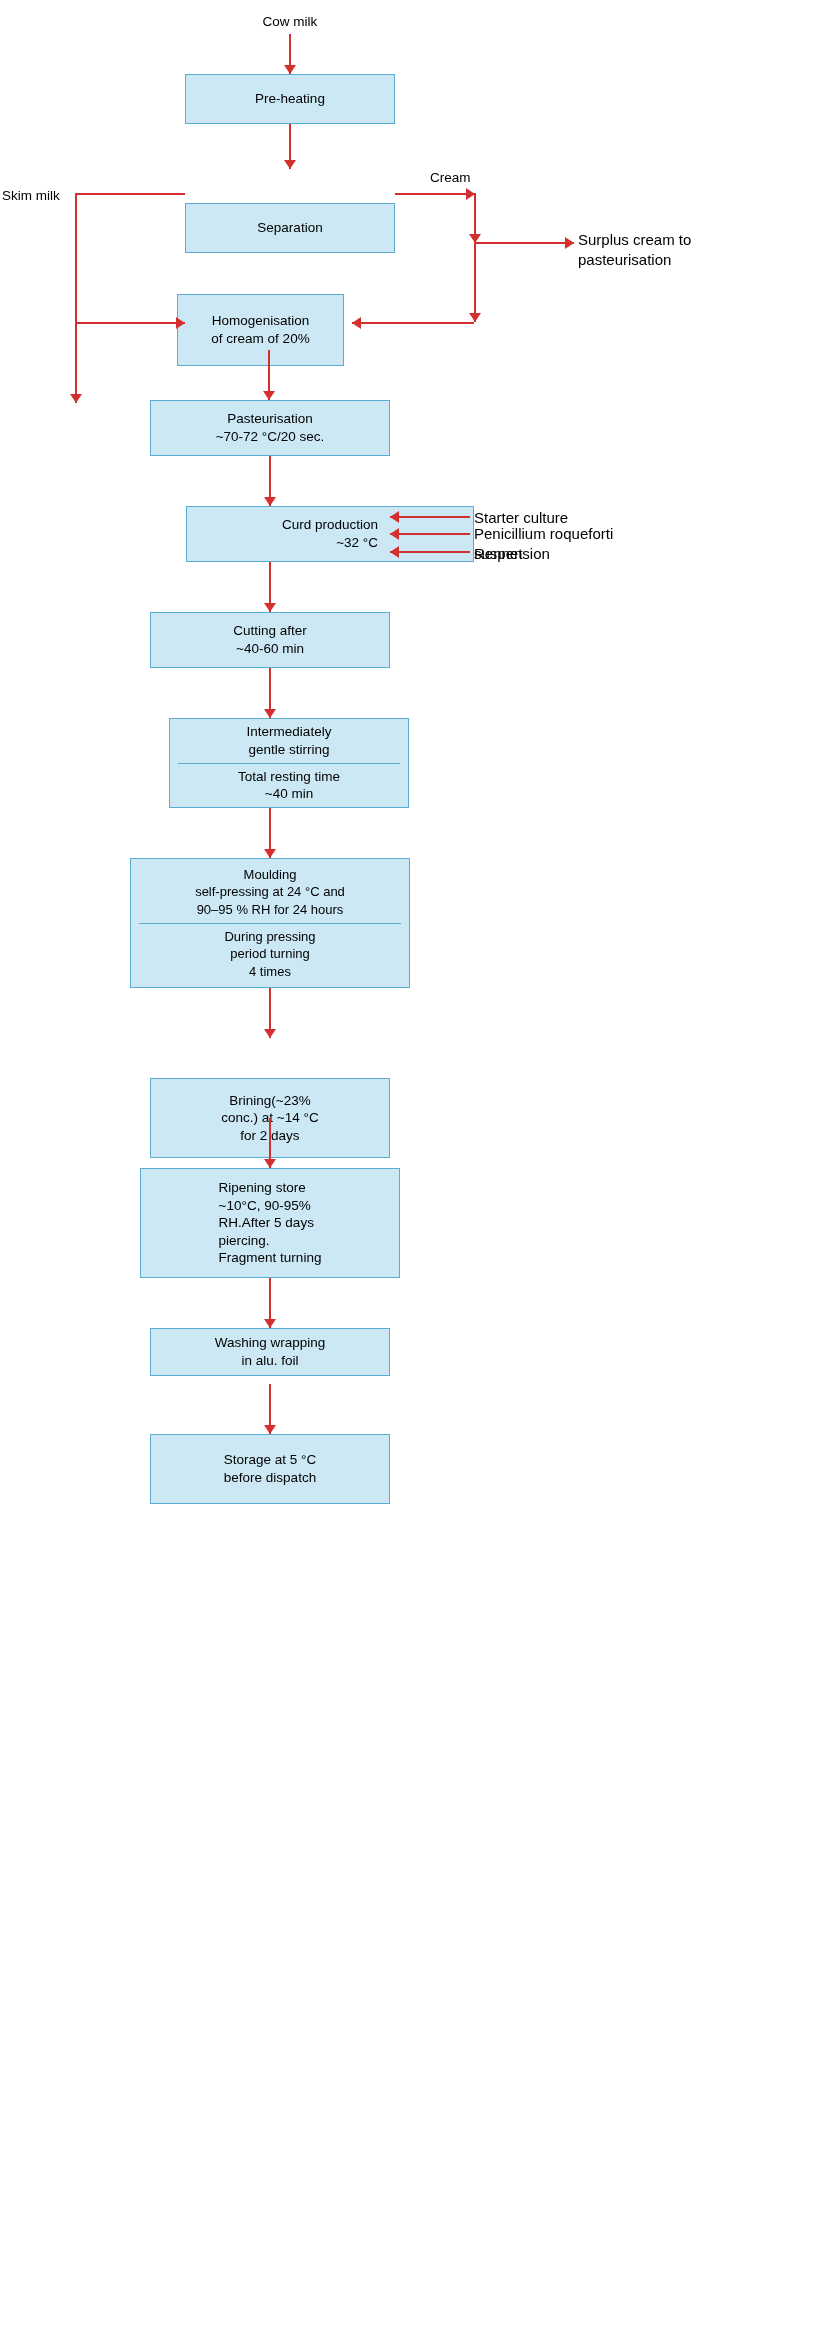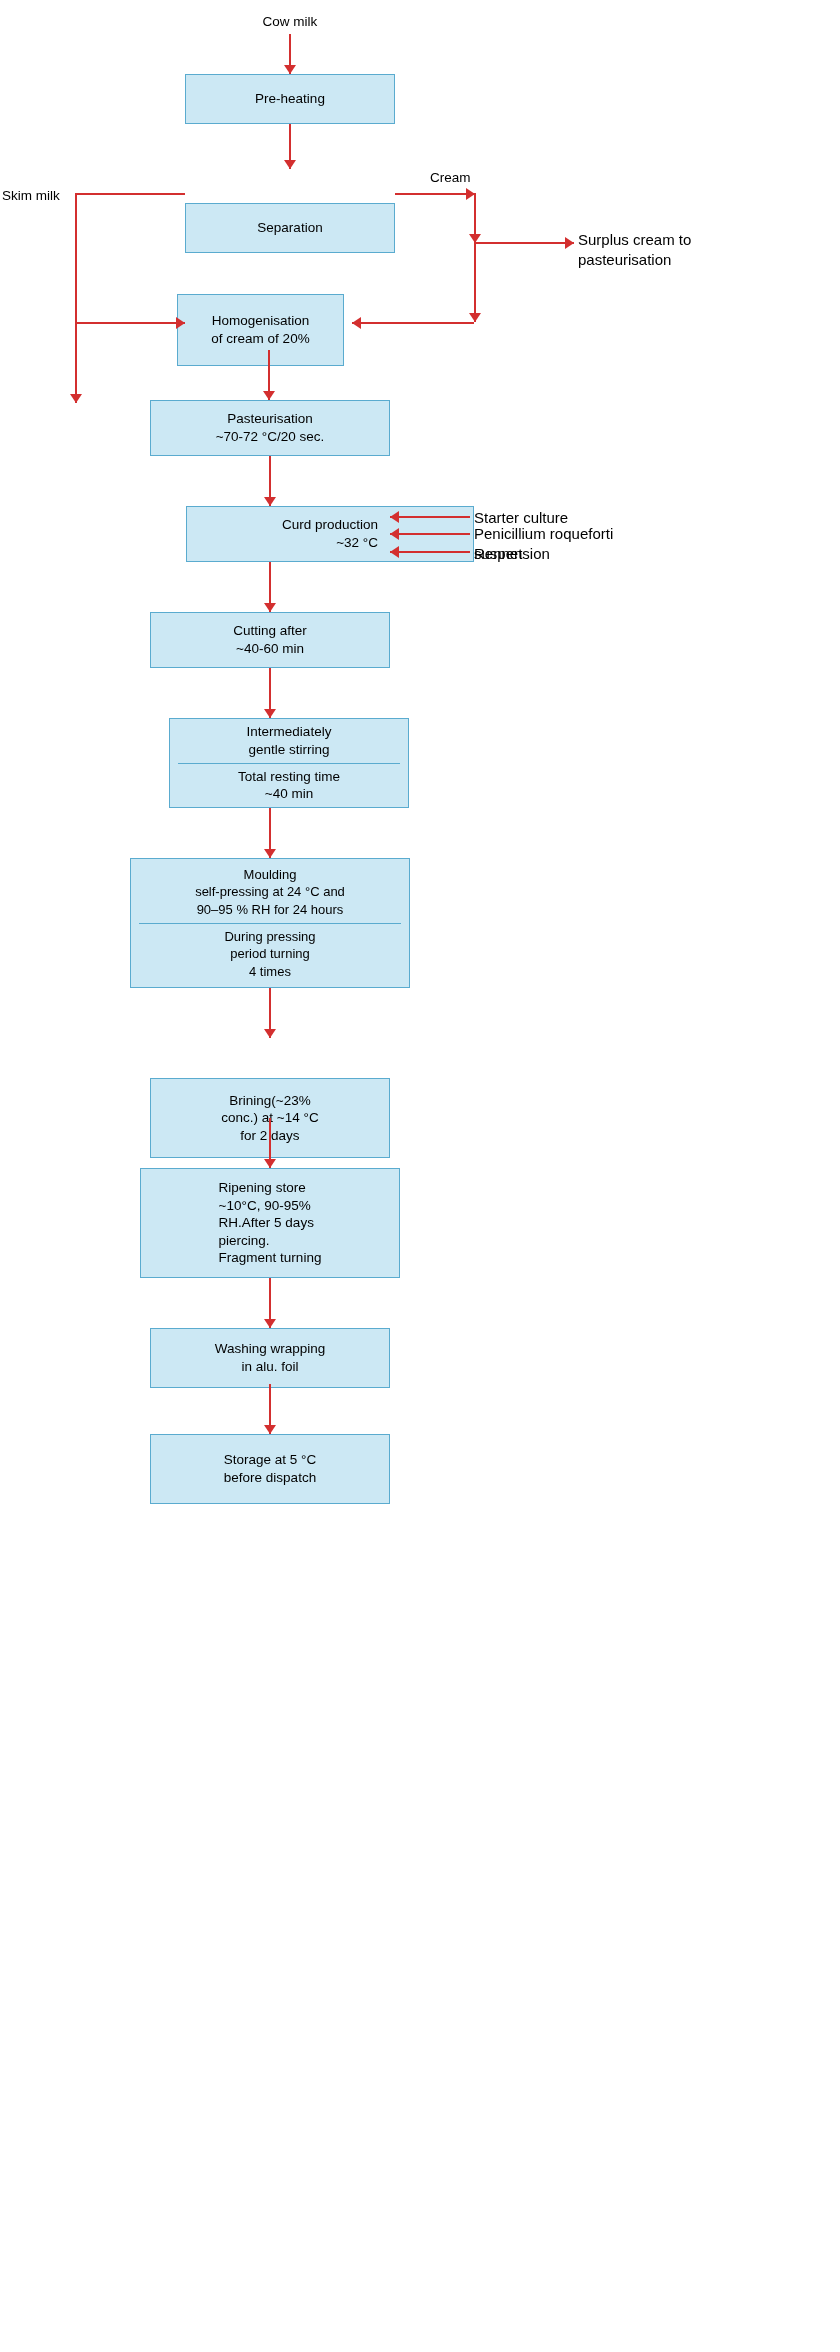--- a/index.html
+++ b/index.html
@@ -185,19 +185,19 @@
   <div class="arrow-v" style="left: 269px; top: 988px; height: 50px;"></div>
 
   <div class="process-box" style="left: 150px; top: 1078px; width: 240px; height: 80px; text-align:center;">Brining(~23%<br>conc.) at ~14 °C<br>for 2 days</div>
 
   <div class="arrow-v" style="left: 269px; top: 1118px; height: 50px;"></div>
 
   <div class="process-box" style="left: 140px; top: 1168px; width: 260px; height: 110px; text-align:left;">Ripening store<br>~10°C, 90-95%<br>RH.After 5 days<br>piercing.<br>Fragment turning</div>
 
   <div class="arrow-v" style="left: 269px; top: 1278px; height: 50px;"></div>
 
-  <div class="process-box" style="left: 150px; top: 1328px; width: 240px; height: 60px; text-align:center;">Washing wrapping<br>in alu. foil</div>
+  <div class="process-box" style="left: 150px; top: 1328px; width: 240px; height: 48px; text-align:center;">Washing wrapping<br>in alu. foil</div>
 
   <div class="arrow-v" style="left: 269px; top: 1384px; height: 50px;"></div>
 
   <div class="process-box" style="left: 150px; top: 1434px; width: 240px; height: 70px; text-align:center;">Storage at 5 °C<br>before dispatch</div>
 
 </div>
 
 </body></html>

